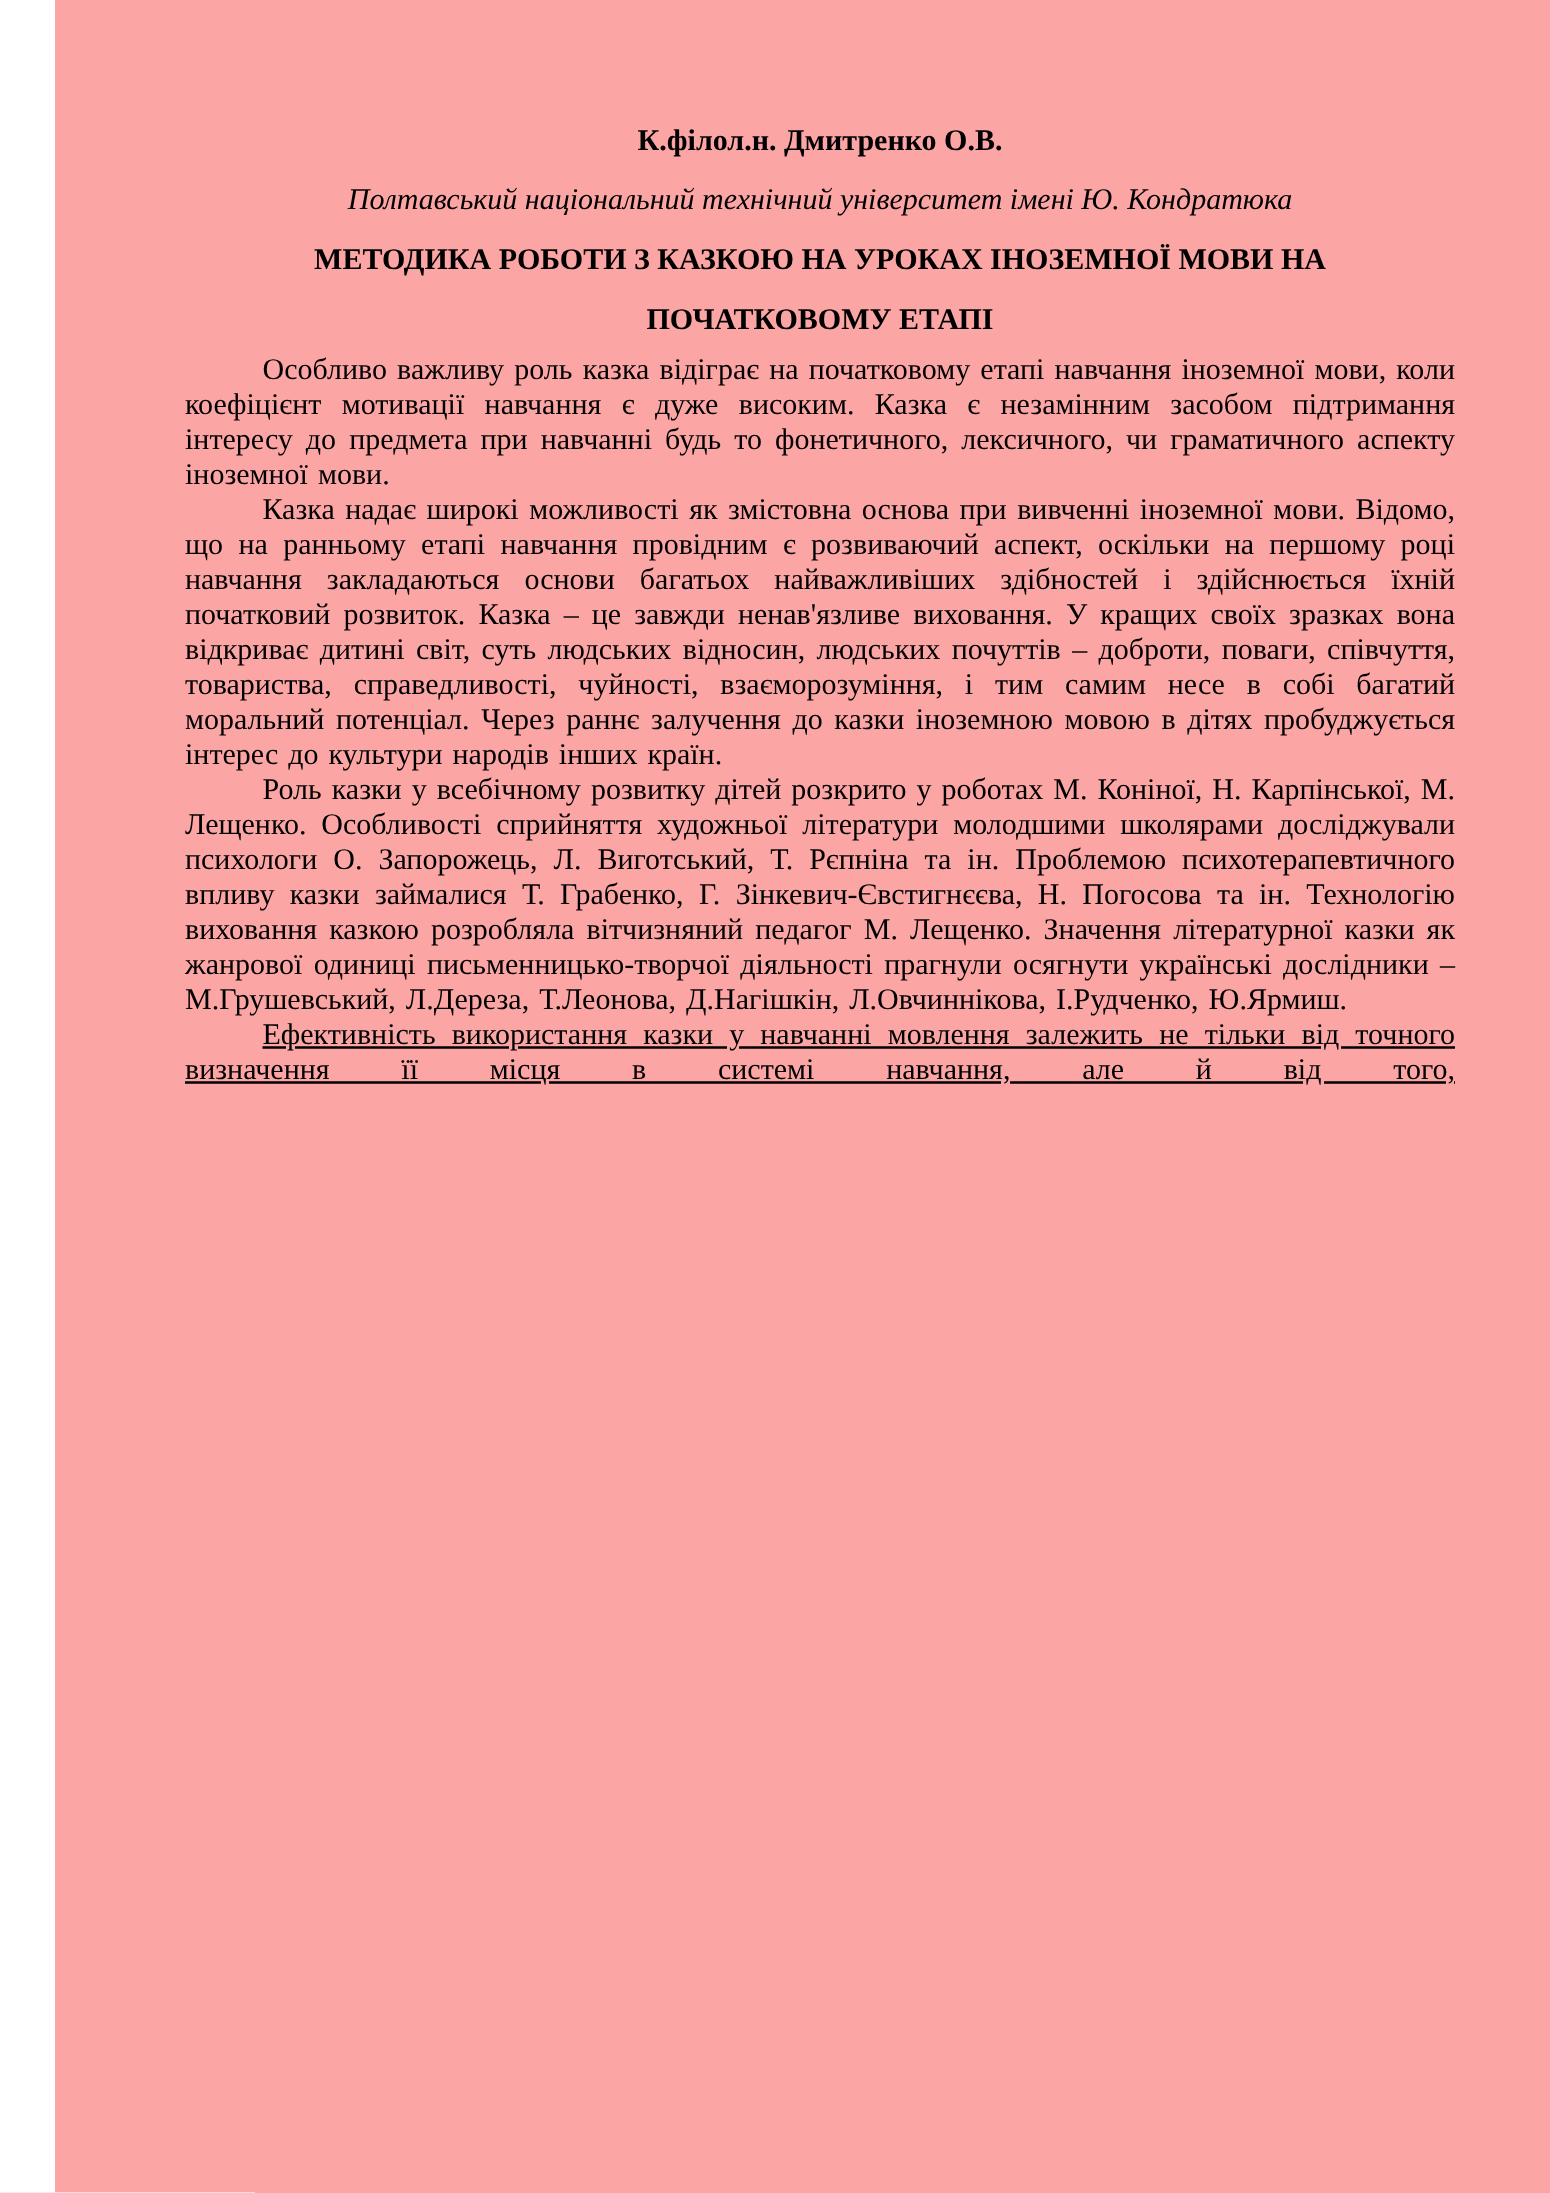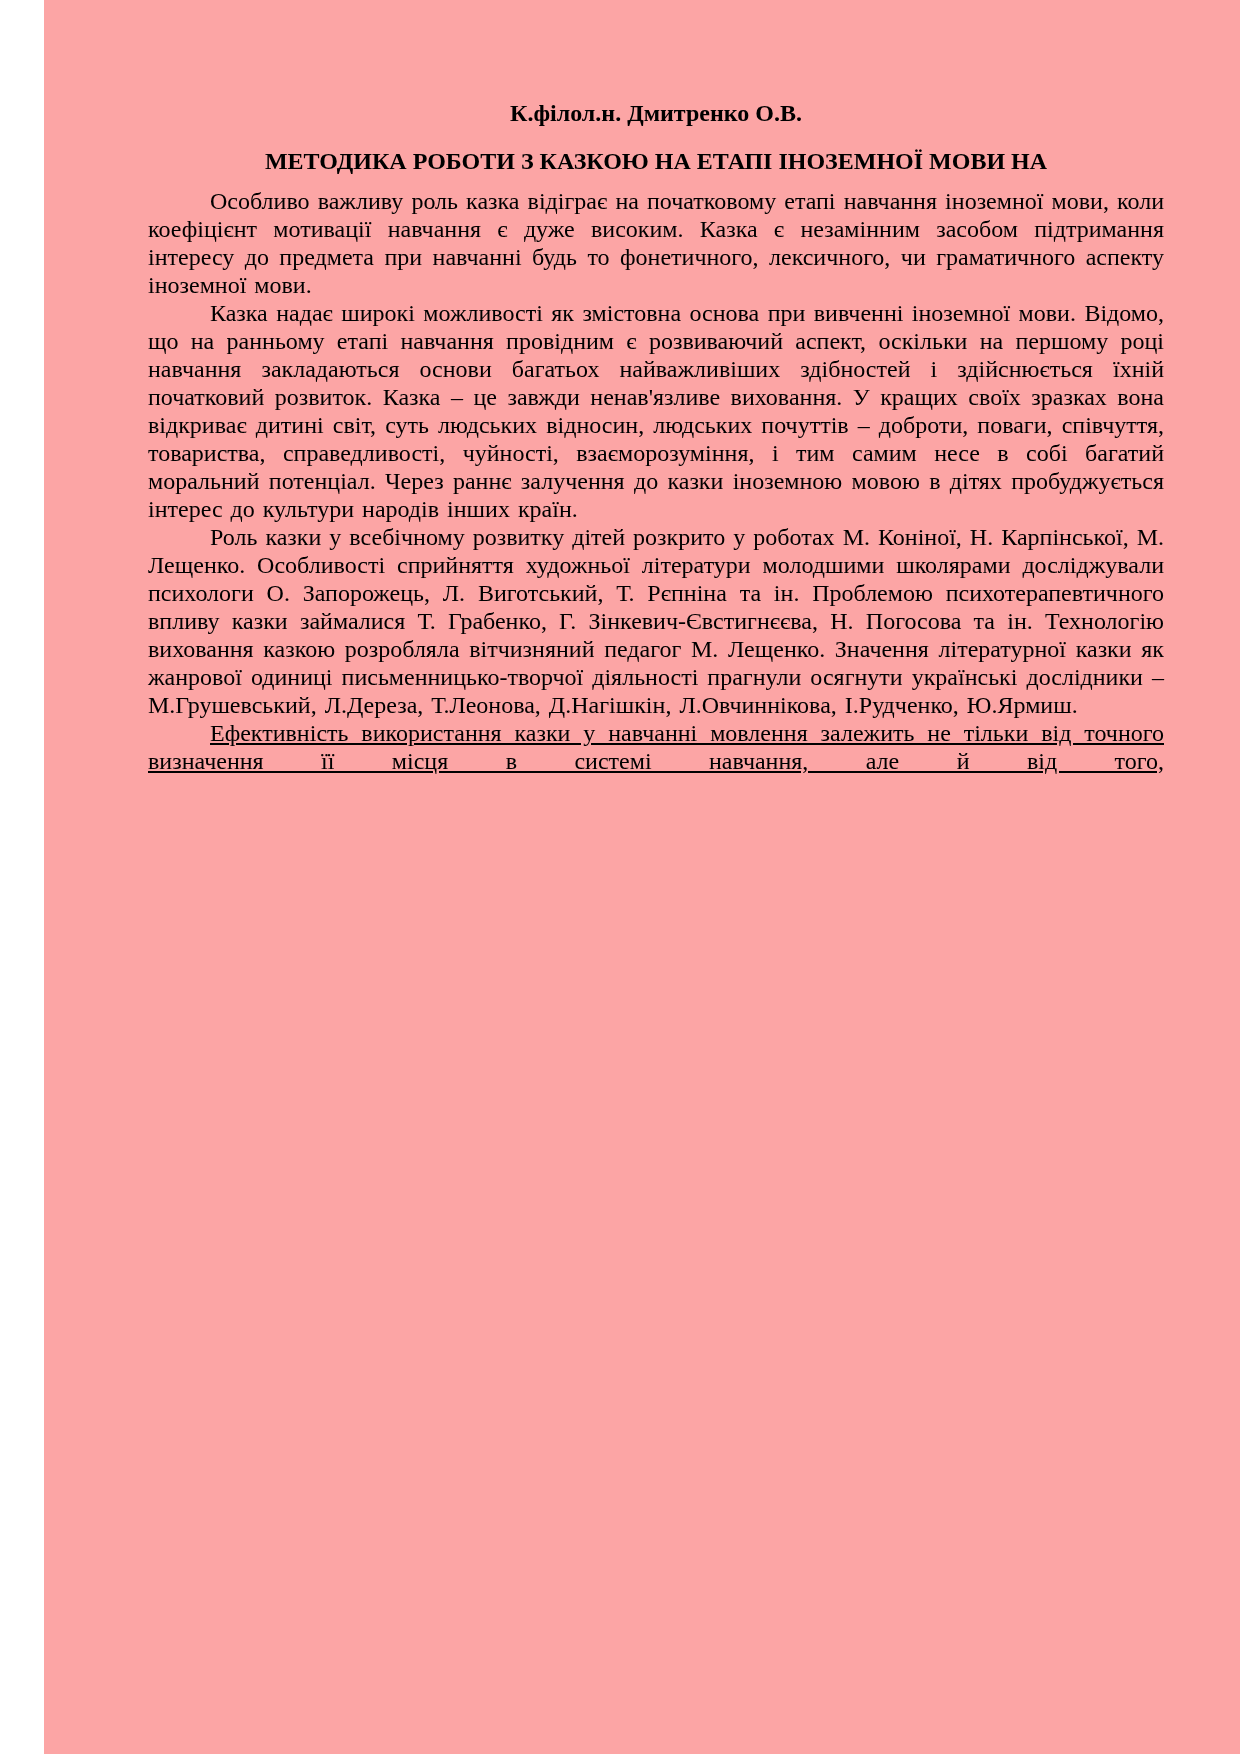--- a/index.html
+++ b/index.html
@@ -44,21 +44,23 @@
   }
   .para.continues { text-align-last: justify; text-decoration: underline; }
 </style>
 </head>
 <body>
 
 <div class="page">
 
   <div class="doc-header">
     <div class="author-line">К.філол.н. Дмитренко О.В.</div>
-    <div class="title-line">МЕТОДИКА РОБОТИ З КАЗКОЮ НА ЕТАПІ ІНОЗЕМНОЇ МОВИ НА</div>
+    <div class="affiliation-line">Полтавський національний технічний університет імені Ю. Кондратюка</div>
+    <div class="title-line">МЕТОДИКА РОБОТИ З КАЗКОЮ НА УРОКАХ ІНОЗЕМНОЇ МОВИ НА</div>
+    <div class="title-line">ПОЧАТКОВОМУ ЕТАПІ</div>
   </div>
 
   <div class="doc-body">
     <p class="para">Особливо важливу роль казка відіграє на початковому етапі навчання іноземної мови, коли коефіцієнт мотивації навчання є дуже високим. Казка є незамінним засобом підтримання інтересу до предмета при навчанні будь то фонетичного, лексичного, чи граматичного аспекту іноземної мови.</p>
     <p class="para">Казка надає широкі можливості як змістовна основа при вивченні іноземної мови. Відомо, що на ранньому етапі навчання провідним є розвиваючий аспект, оскільки на першому році навчання закладаються основи багатьох найважливіших здібностей і здійснюється їхній початковий розвиток. Казка – це завжди ненав'язливе виховання. У кращих своїх зразках вона відкриває дитині світ, суть людських відносин, людських почуттів – доброти, поваги, співчуття, товариства, справедливості, чуйності, взаєморозуміння, і тим самим несе в собі багатий моральний потенціал. Через раннє залучення до казки іноземною мовою в дітях пробуджується інтерес до культури народів інших країн.</p>
     <p class="para">Роль казки у всебічному розвитку дітей розкрито у роботах М. Коніної, Н. Карпінської, М. Лещенко. Особливості сприйняття художньої літератури молодшими школярами досліджували психологи О. Запорожець, Л. Виготський, Т. Рєпніна та ін. Проблемою психотерапевтичного впливу казки займалися Т. Грабенко, Г. Зінкевич-Євстигнєєва, Н. Погосова та ін. Технологію виховання казкою розробляла вітчизняний педагог М. Лещенко. Значення літературної казки як жанрової одиниці письменницько-творчої діяльності прагнули осягнути українські дослідники – М.Грушевський, Л.Дереза, Т.Леонова, Д.Нагішкін, Л.Овчиннікова, І.Рудченко, Ю.Ярмиш.</p>
     <p class="para continues">Ефективність використання казки у навчанні мовлення залежить не тільки від точного визначення її місця в системі навчання, але й від того,</p>
   </div>
 
 </div>

